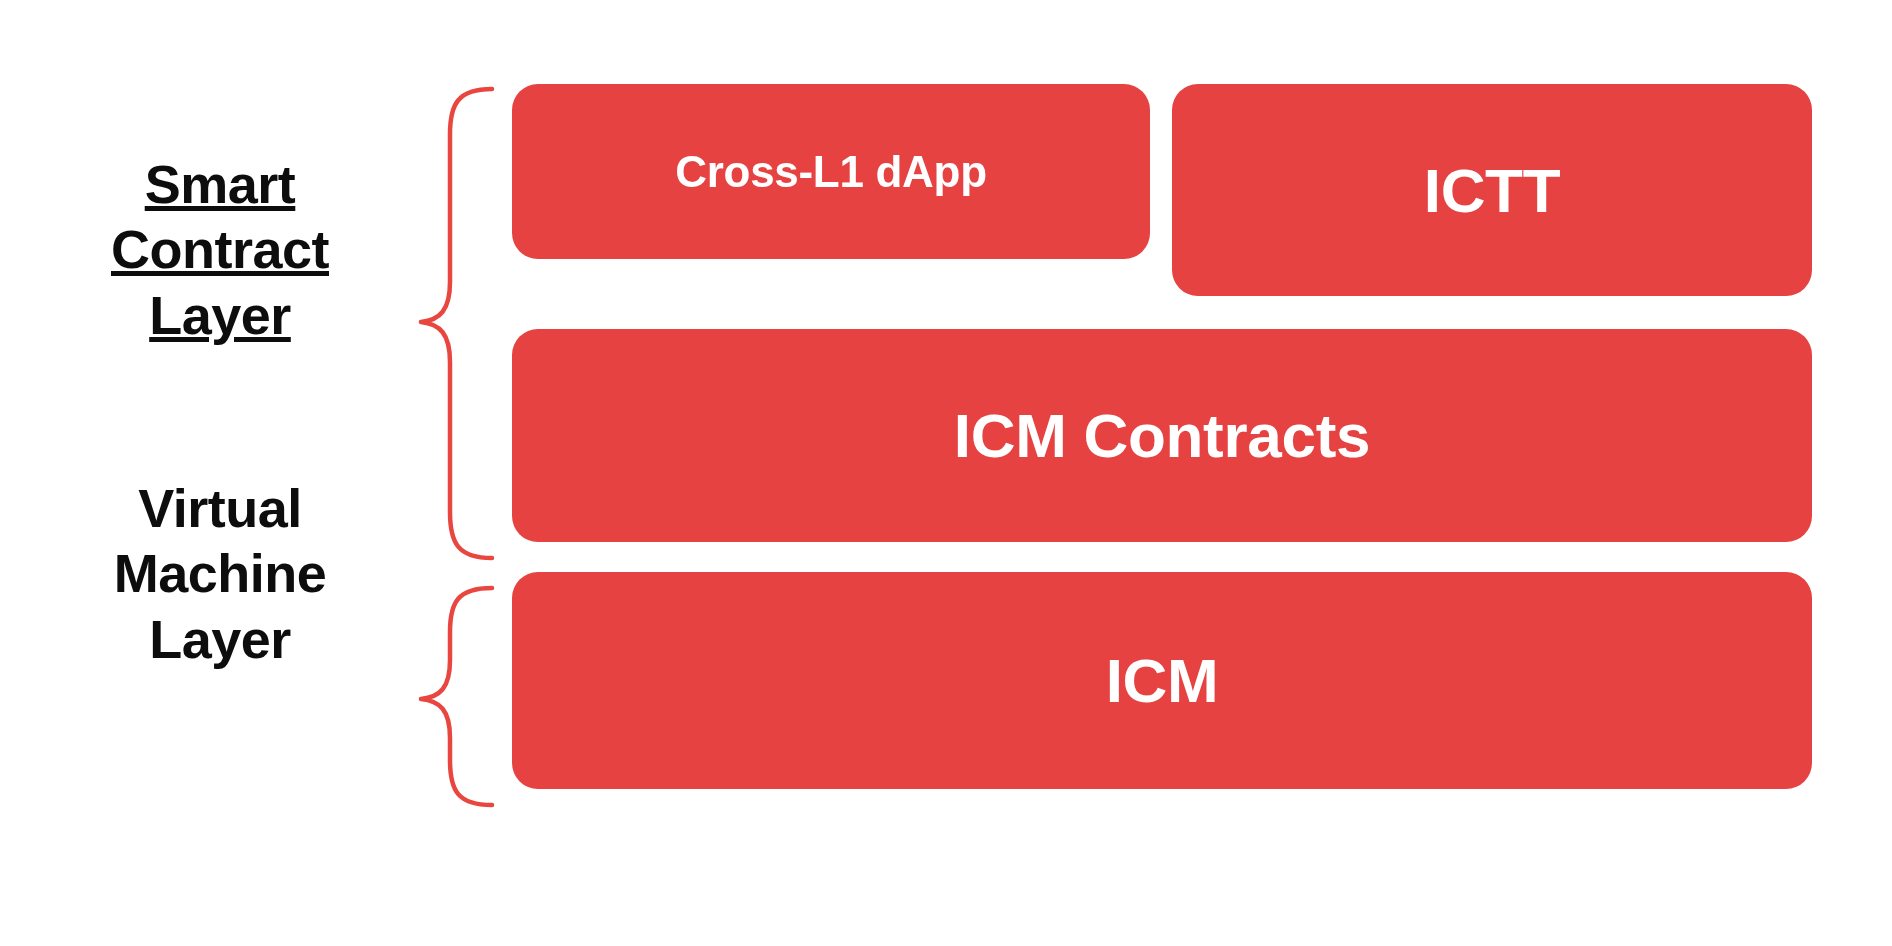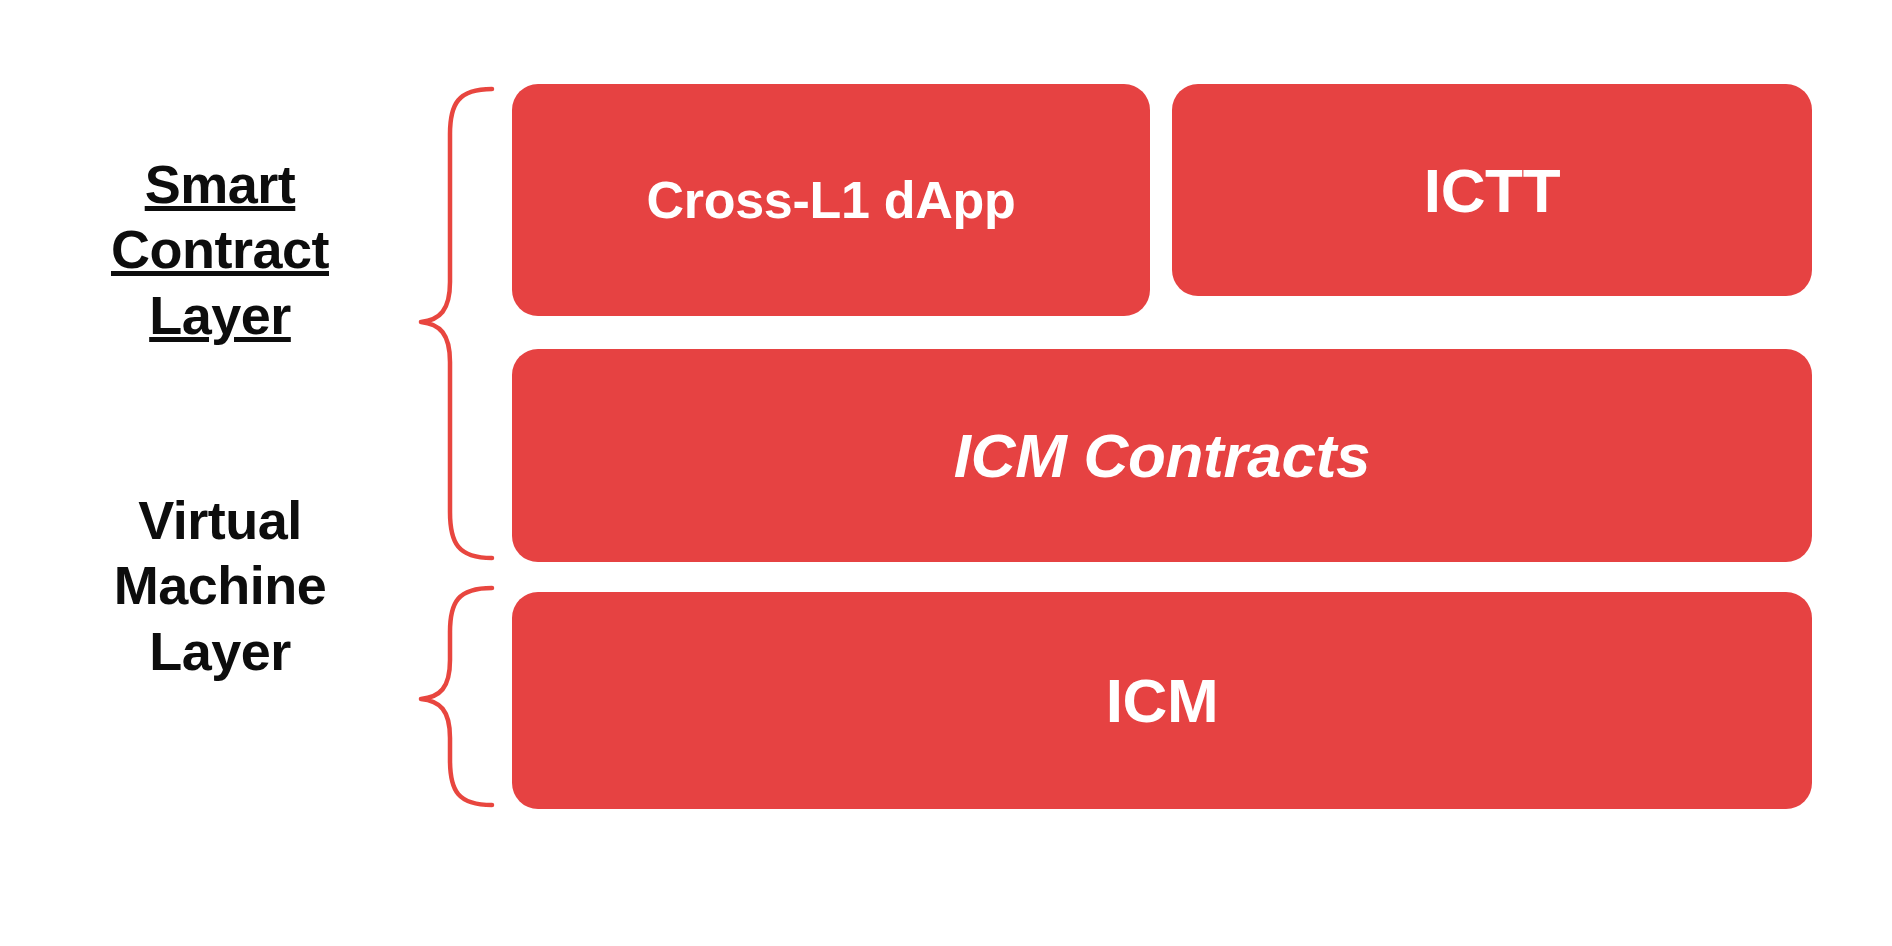--- a/index.html
+++ b/index.html
@@ -33,21 +33,21 @@
     white-space: pre-line;
   }
   #label-smart-contract {
     left: 40px;
     top: 152px;
     width: 360px;
     text-decoration: underline;
   }
   #label-virtual-machine {
     left: 40px;
-    top: 488px;
+    top: 476px;
     width: 360px;
   }
 
   
   #brace-layer {
     position: absolute;
     left: 0;
     top: 0;
     width: 1892px;
     height: 946px;
@@ -77,33 +77,32 @@
     align-items: center;
     justify-content: center;
     color: #ffffff;
     font-weight: 700;
     letter-spacing: -0.3px;
     box-sizing: border-box;
   }
 
   #box-cross-l1-dapp {
     flex: 0 0 638px;
-    height: 232px;
-    font-size: 52px;
+    height: 175px;
+    font-size: 44px;
   }
   #box-ictt {
     flex: 1 1 auto;
     height: 212px;
     font-size: 62px;
   }
   #box-icm-contracts {
     flex: 1 1 auto;
     height: 213px;
     font-size: 62px;
-    font-style: italic;
   }
   #box-icm {
     flex: 1 1 auto;
     height: 217px;
     font-size: 62px;
   }
 </style>
 </head>
 <body>
 

